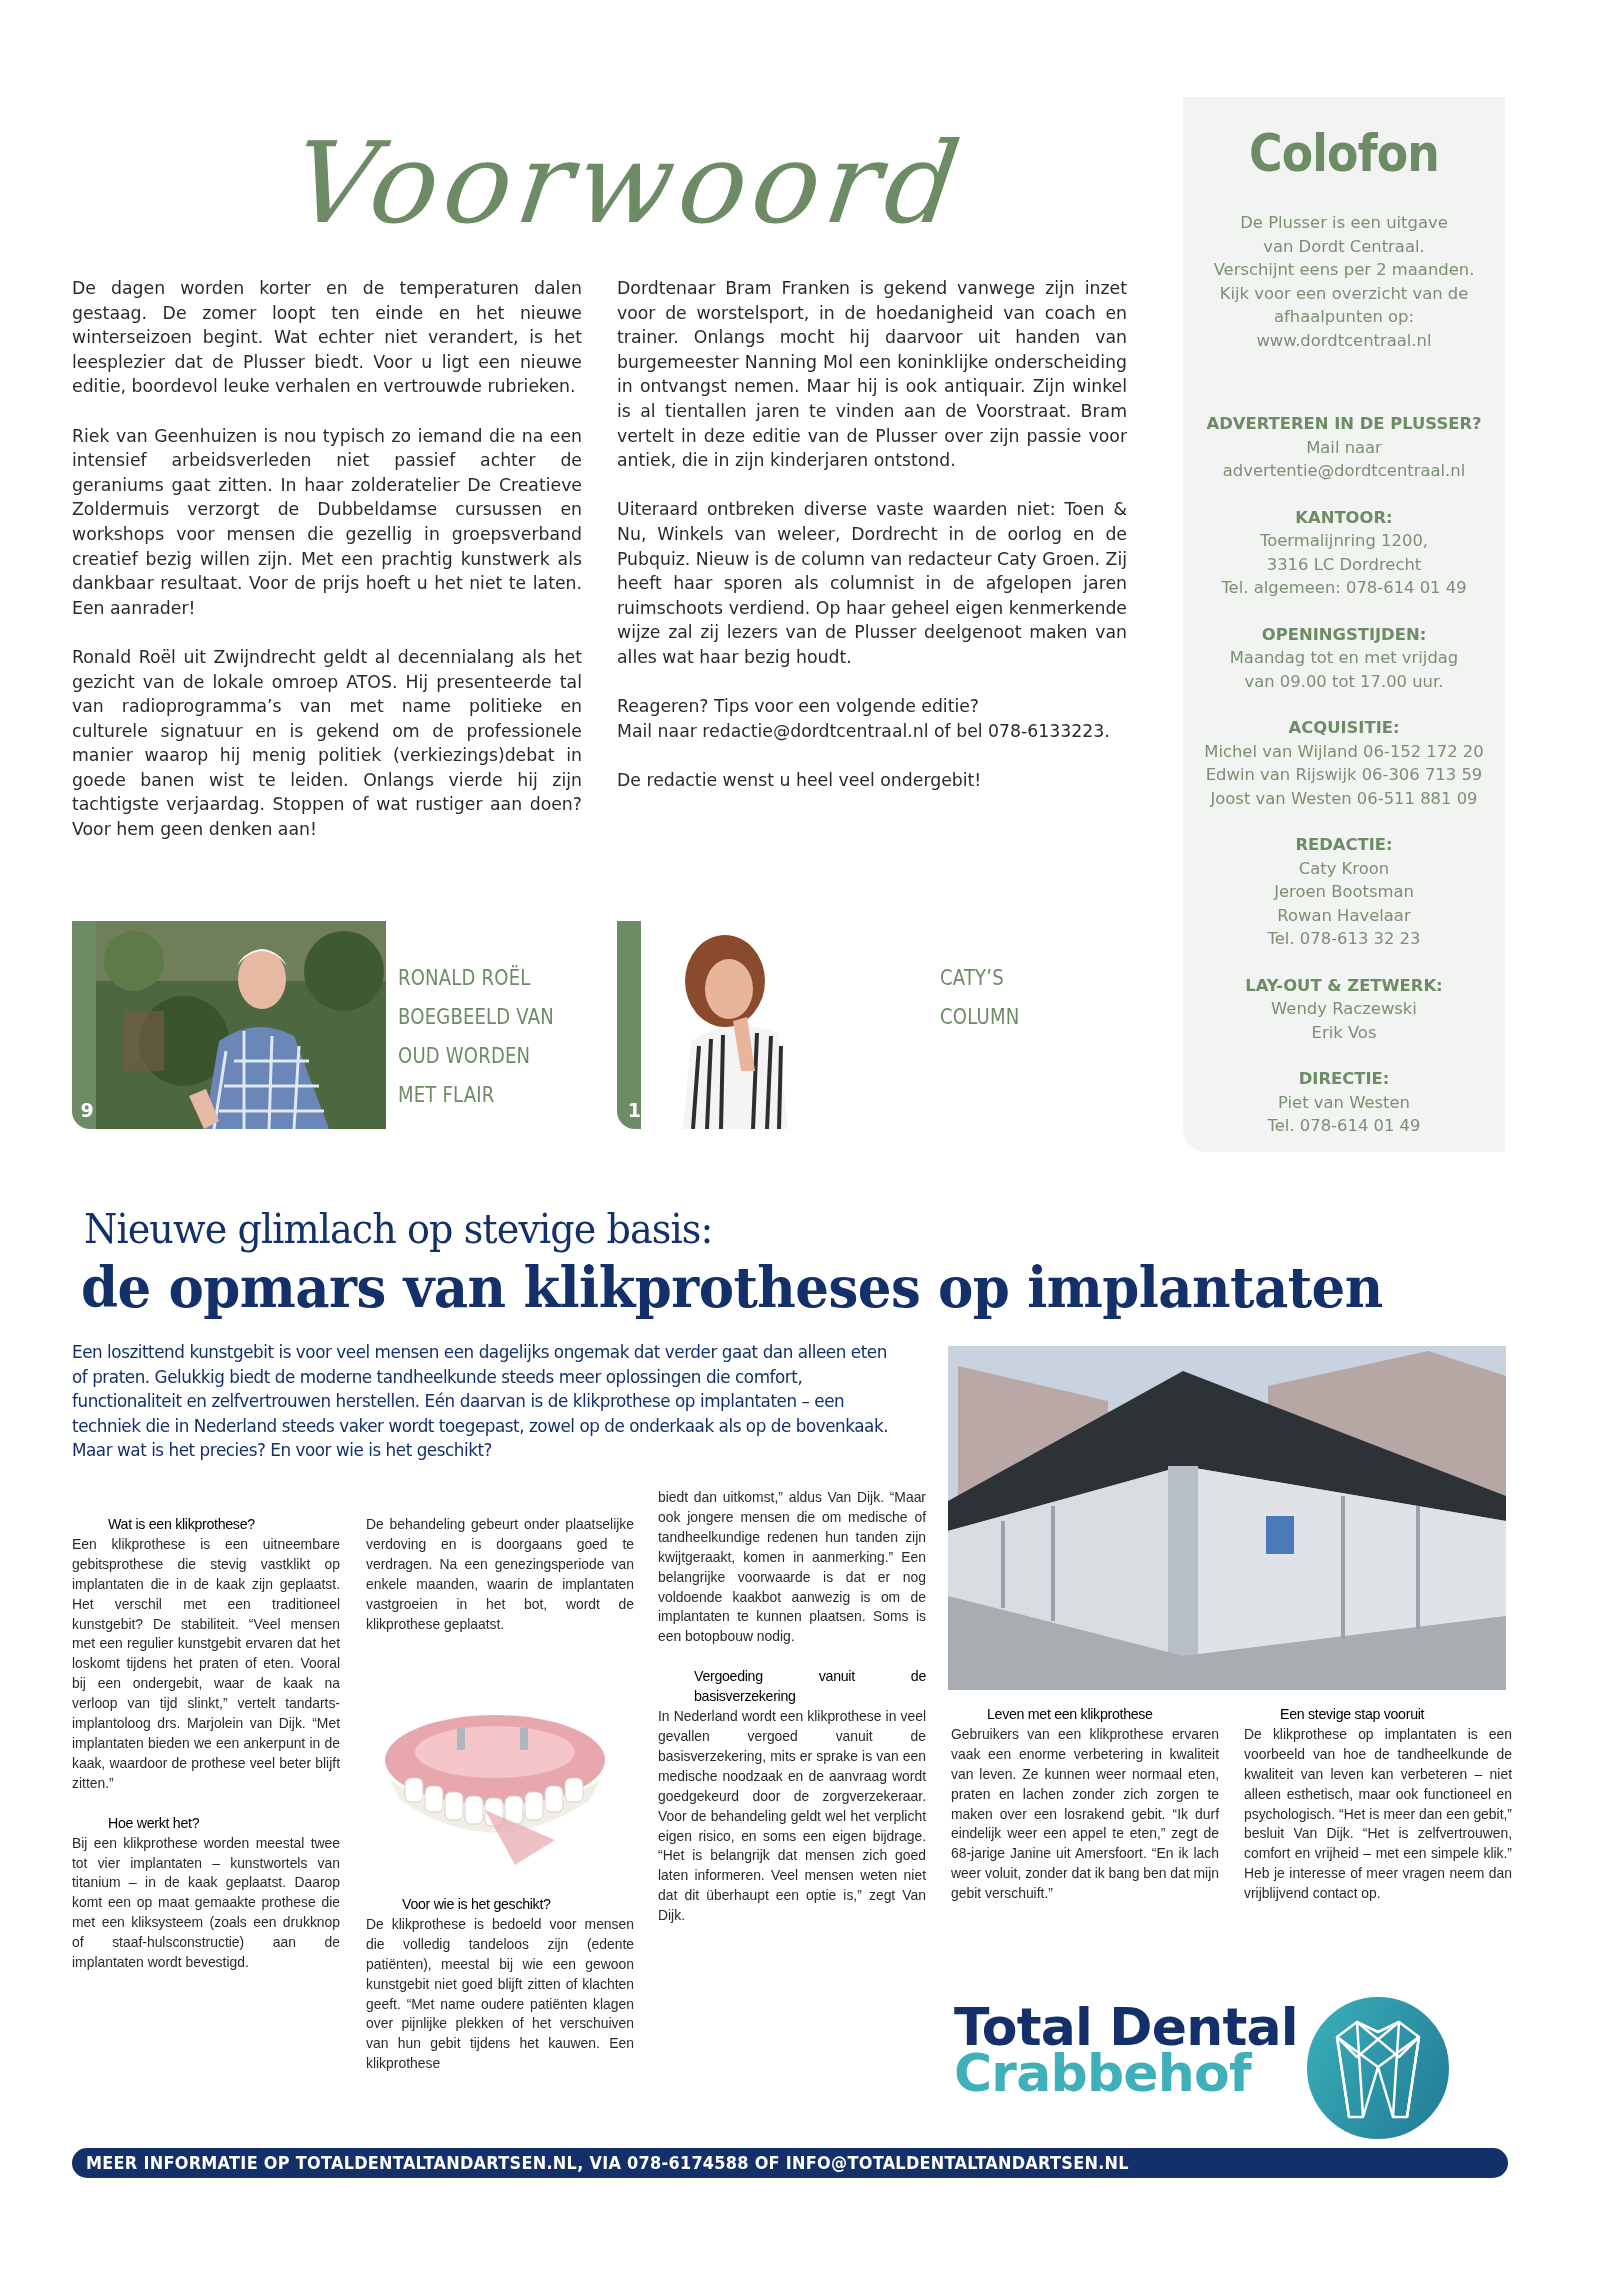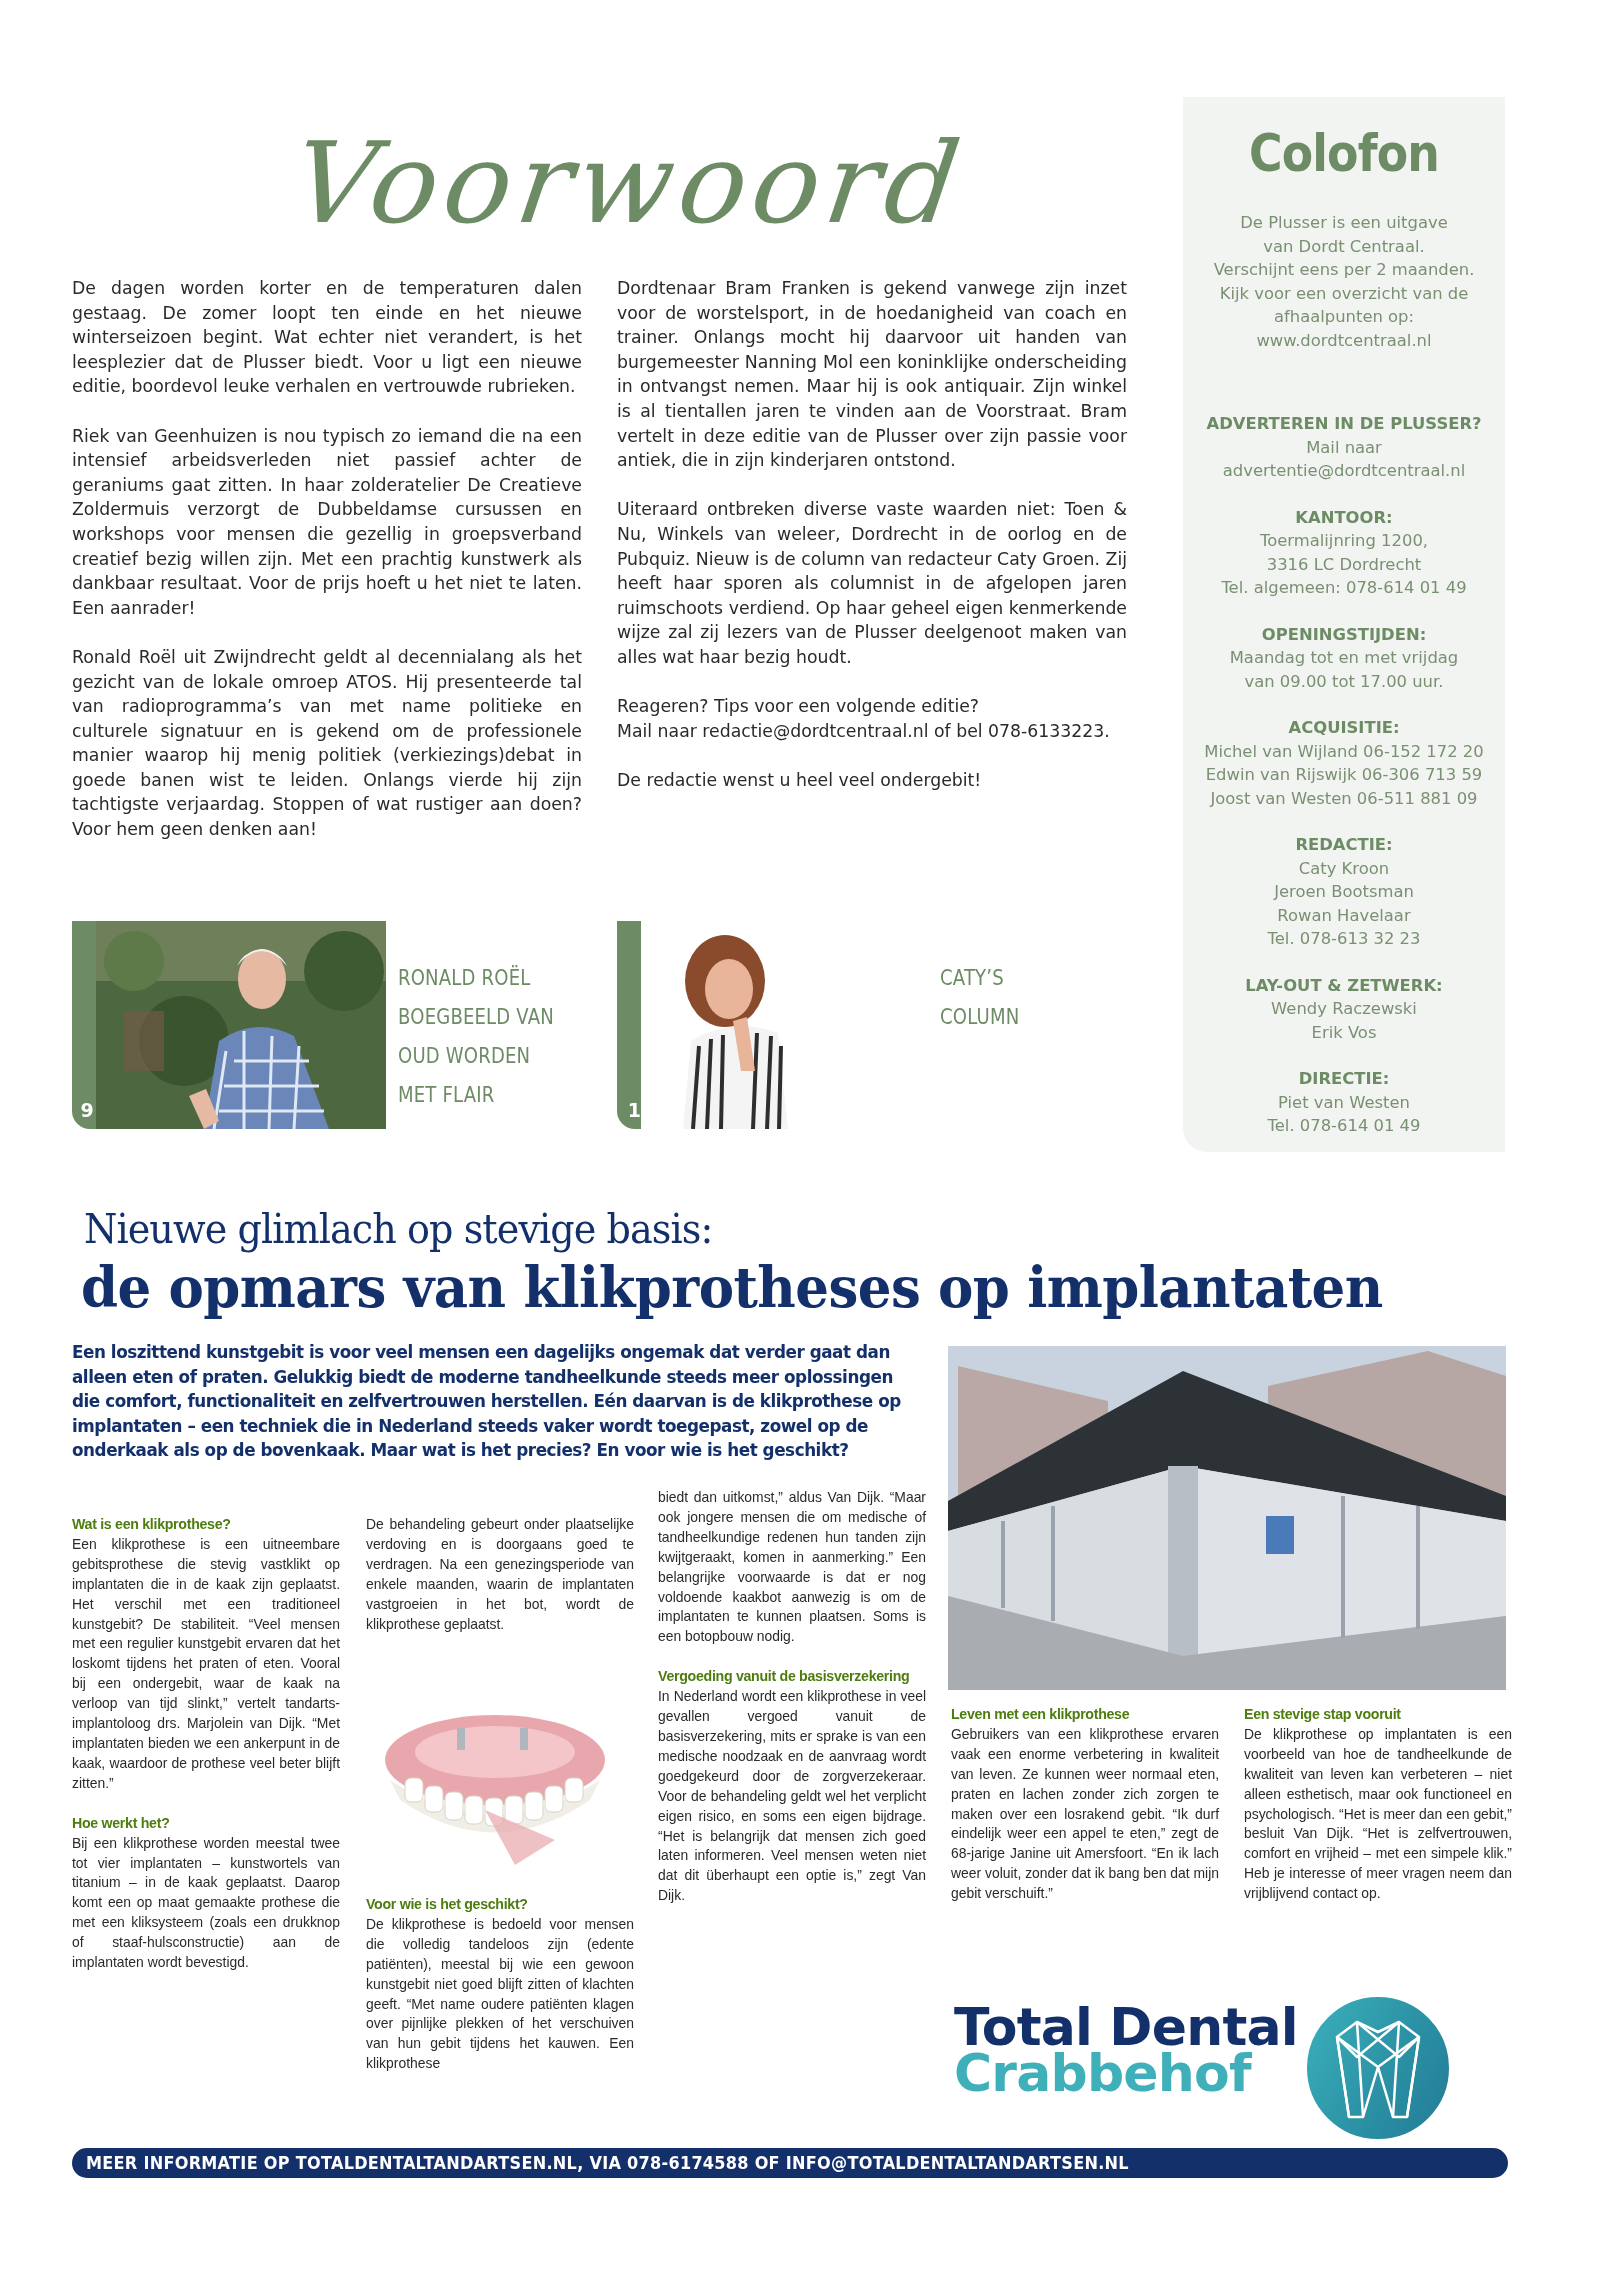--- a/index.html
+++ b/index.html
@@ -66,28 +66,28 @@
       position: absolute; left: 84px; top: 1205px; font-family: "DejaVu Serif", serif;
       font-size: 41px; color: #13306b; letter-spacing: -1px; transform: scaleX(0.93);
       transform-origin: left top; white-space: nowrap;
     }
     .art-title {
       position: absolute; left: 81px; top: 1255px; font-family: "DejaVu Serif", serif;
       font-weight: bold; font-size: 55.5px; color: #13306b; letter-spacing: -0.6px;
       transform: scaleX(0.955); transform-origin: left top; white-space: nowrap;
     }
     .art-lead {
-      position: absolute; left: 72px; top: 1340px; width: 830px; font-weight: bold;
+      position: absolute; left: 72px; top: 1340px; width: 830px; font-weight: normal;
       font-size: 16.8px; line-height: 24.5px; color: #13306b; letter-spacing: -0.45px;
     }
     .art-col {
       position: absolute; font-size: 13.9px; line-height: 19.9px; color: #2a2a2a;
       text-align: justify; font-family: "Liberation Sans", sans-serif;
     }
-    .art-col h4 { color: #4d7c0f; font-size: 14.2px; font-weight: bold; letter-spacing: -0.3px; }
+    .art-col h4 { color: #000000; font-size: 14.2px; font-weight: normal; letter-spacing: -0.3px; margin-left: 36px; }
     .art-col p + h4 { margin-top: 20px; }
     .ac1 { left: 72px; top: 1515px; width: 268px; }
     .ac2 { left: 366px; top: 1515px; width: 268px; }
     .ac2b { left: 366px; top: 1895px; width: 268px; }
     .ac3 { left: 658px; top: 1488px; width: 268px; }
     .ac4 { left: 951px; top: 1705px; width: 268px; }
     .ac5 { left: 1244px; top: 1705px; width: 268px; }
 
     .denture { position: absolute; left: 365px; top: 1690px; width: 260px; height: 180px; }
     .building { position: absolute; left: 948px; top: 1346px; width: 558px; height: 344px; overflow: hidden; }

